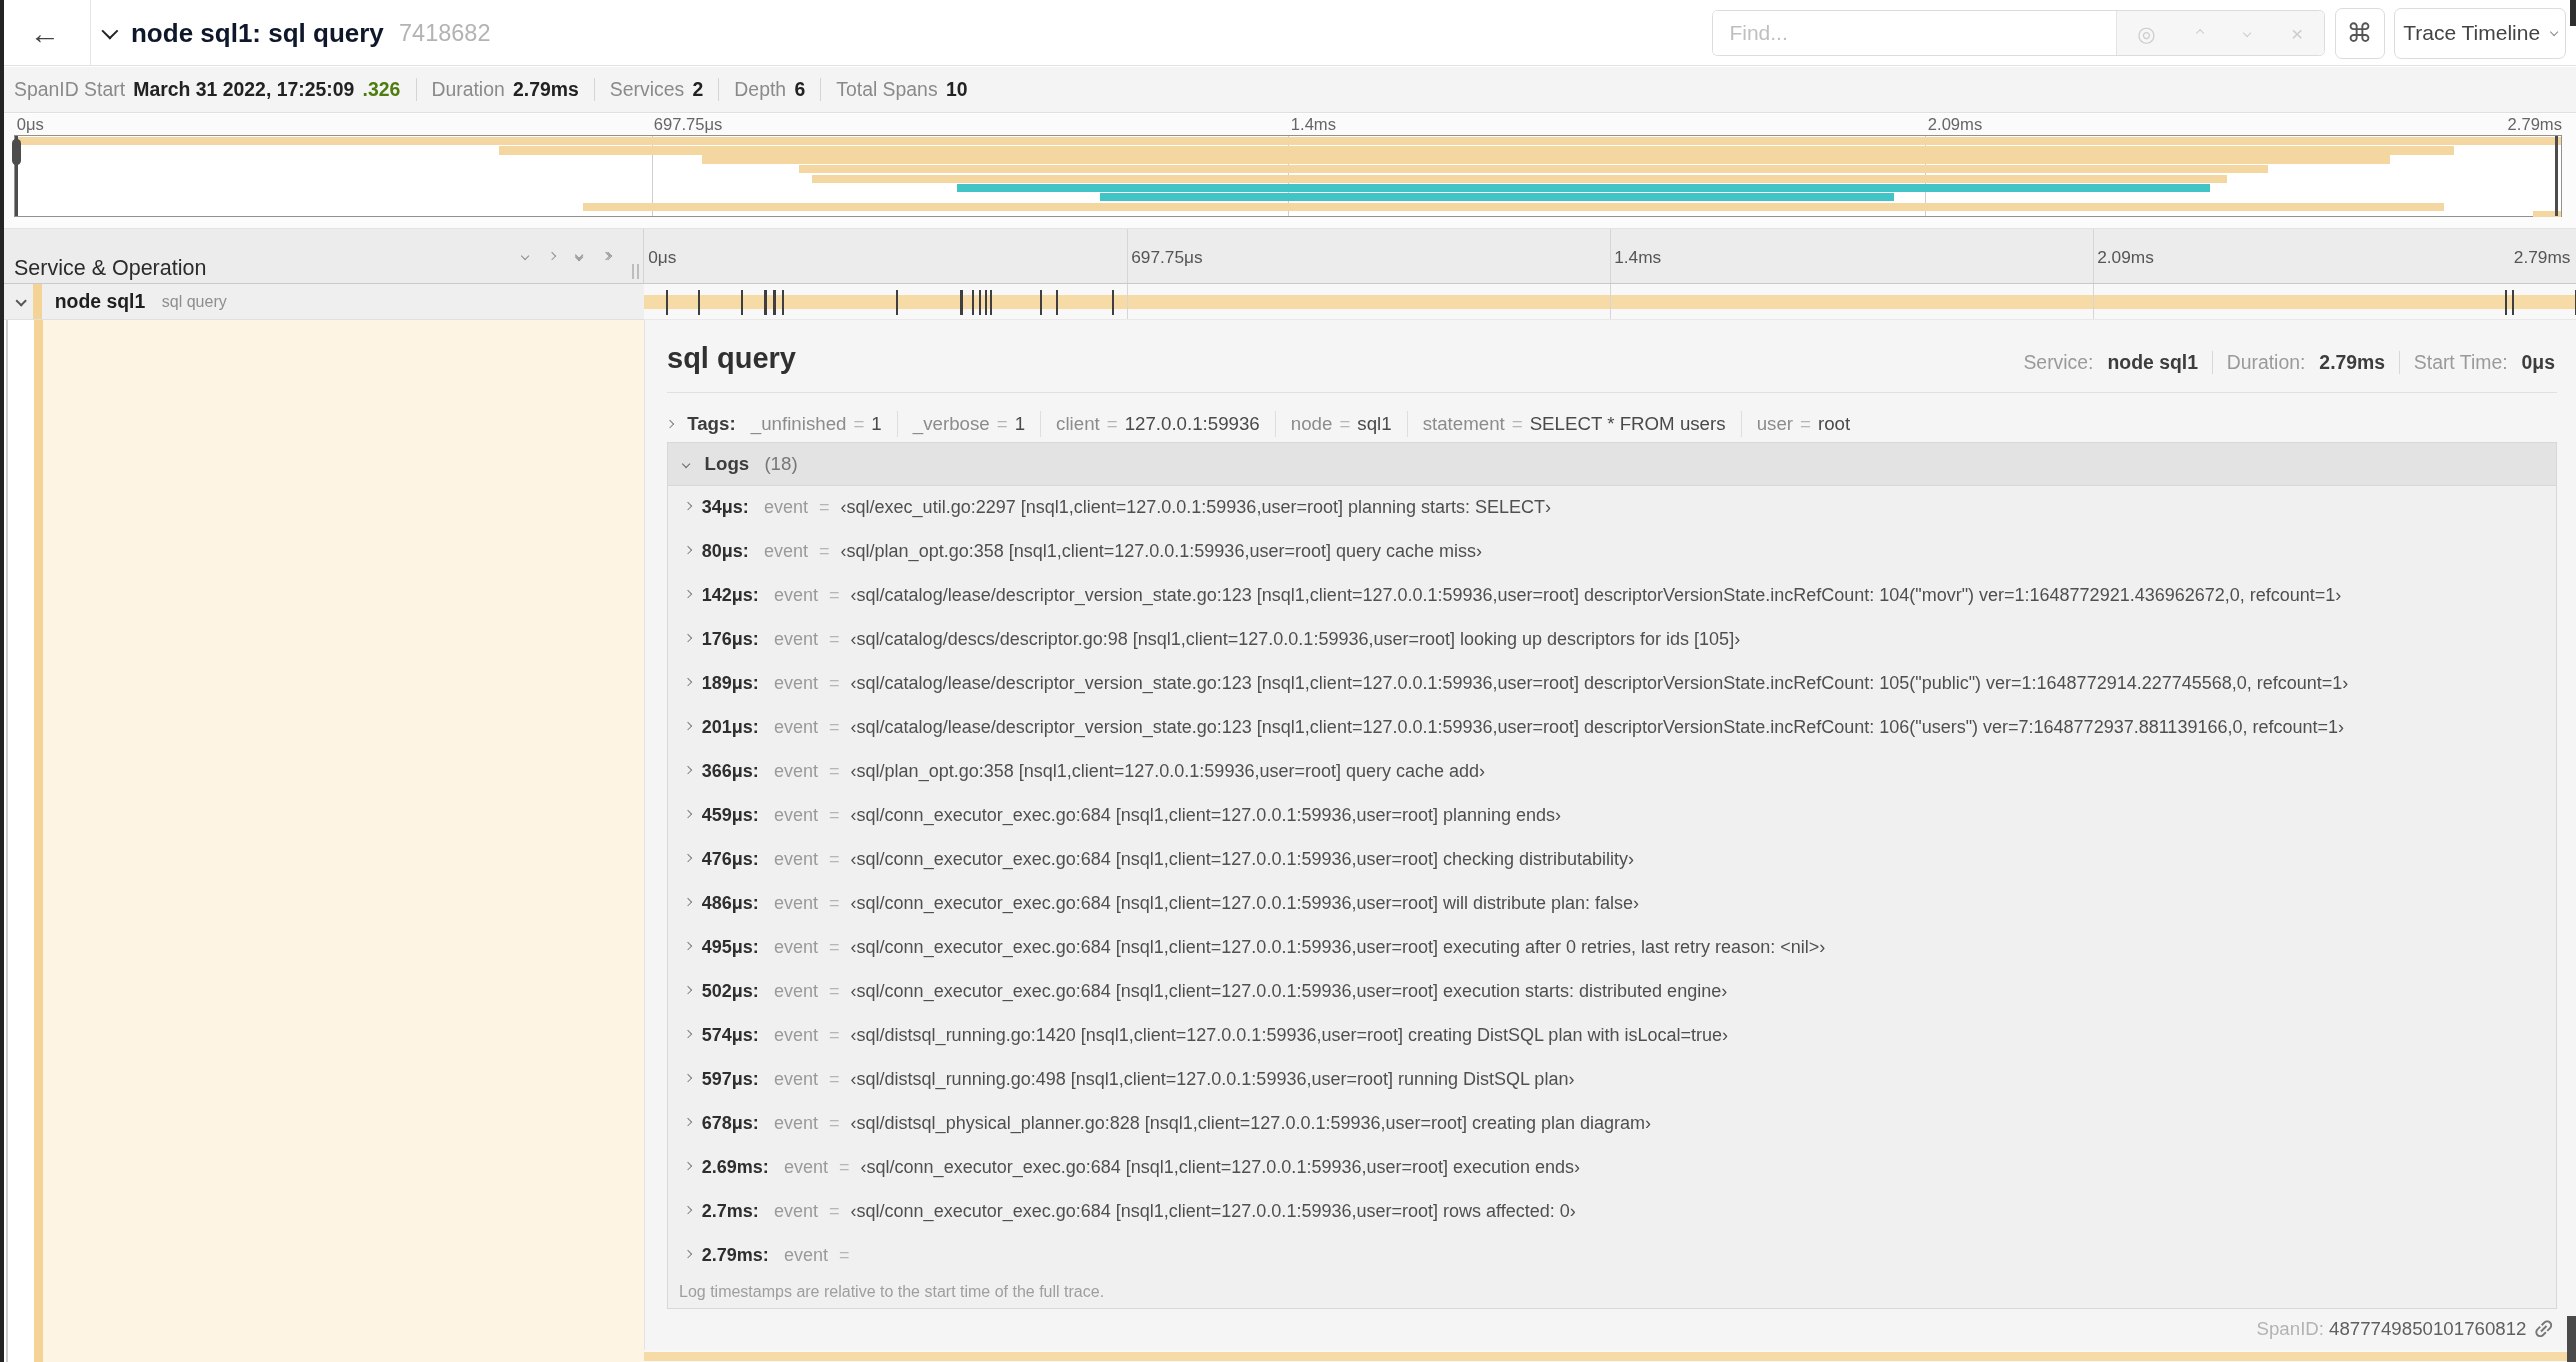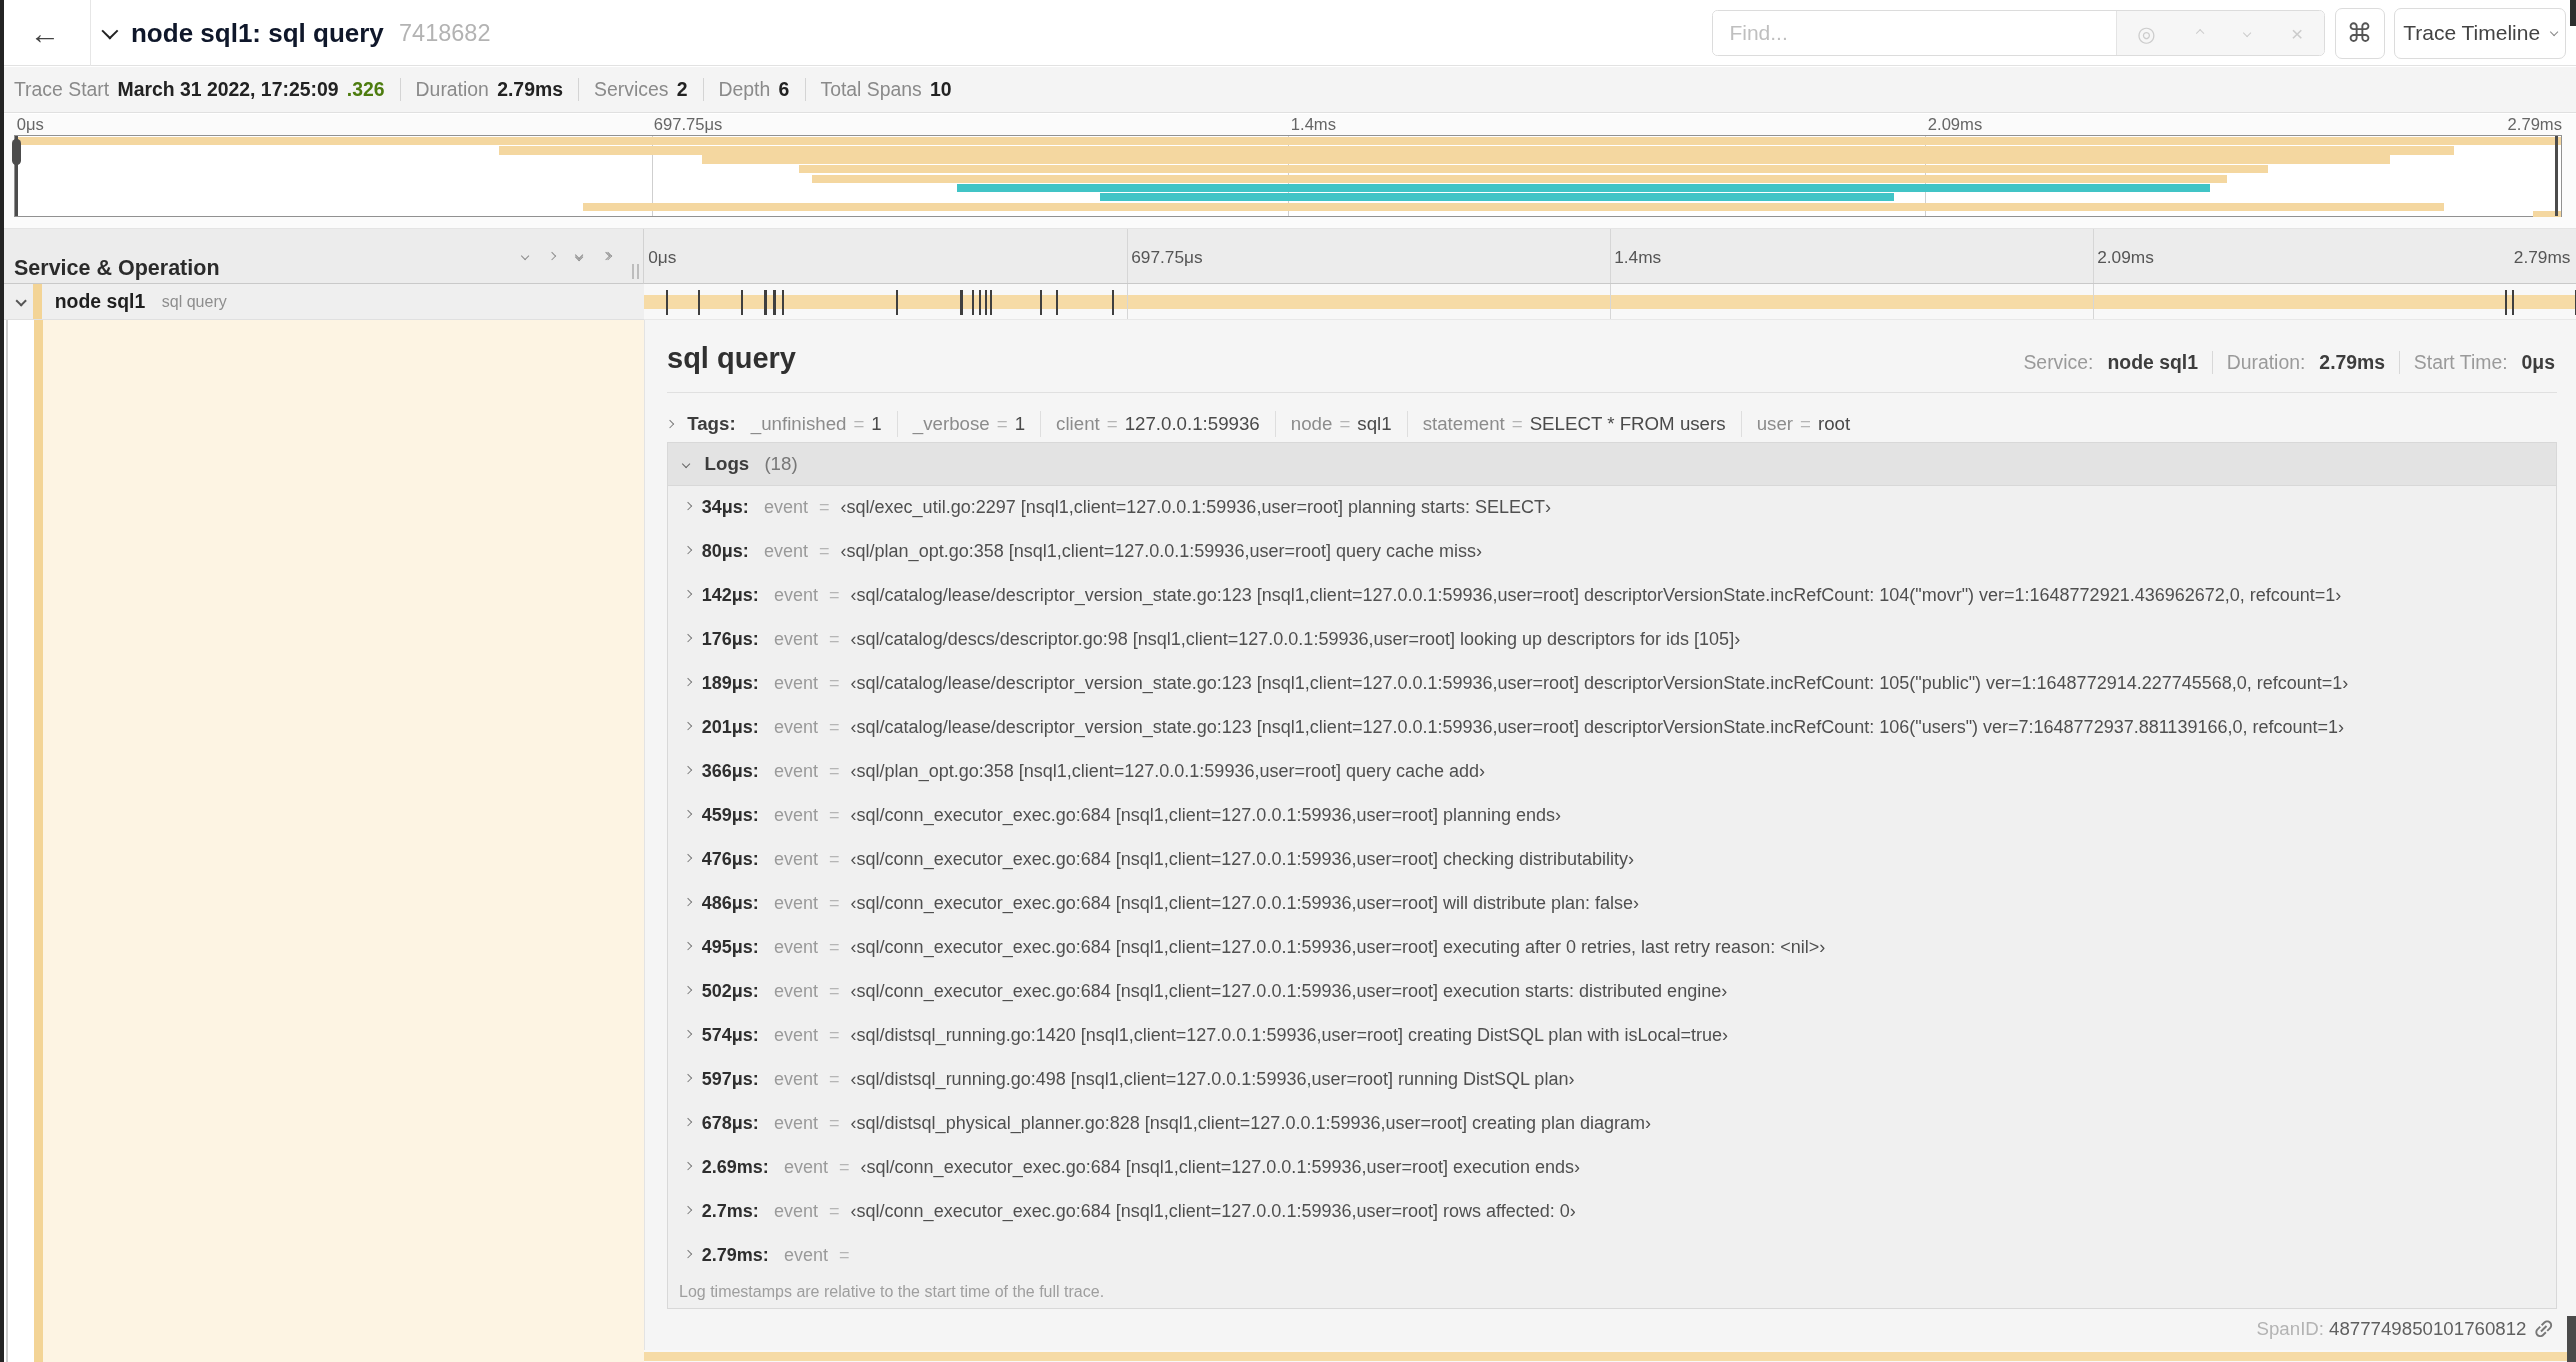--- a/index.html
+++ b/index.html
@@ -46,21 +46,21 @@
   .mini-ruler span{position:absolute;top:0;}
   .mini-canvas{position:absolute;left:14px;right:14px;top:21px;height:82px;border:1.4px solid #919191;background:#fff;}
   .mini-grid{position:absolute;top:0;bottom:0;width:0.7px;background:#cfcfcf;}
   .mini-bar{position:absolute;}
   .scrub-line{position:absolute;top:0;bottom:0;width:2.8px;background:#4c4c4c;cursor:ew-resize;}
   .scrub-grip{position:absolute;top:2.8px;width:8.3px;height:26px;background:#4c4c4c;border-radius:4.2px;cursor:ew-resize;}
 
   
   .grid-header{position:absolute;left:0;top:229px;width:100%;height:55px;}
   .left-head{position:absolute;left:0;top:0;width:644px;height:100%;background:#ececec;border-bottom:0.7px solid #c9c9c9;border-right:0.7px solid #d2d2d2;display:flex;align-items:center;}
-  .left-head-title{font-size:21.5px;font-weight:bold;color:#2b2b2b;padding-left:14px;flex:1;margin-top:24px;}
+  .left-head-title{font-size:21.5px;font-weight:normal;color:#2b2b2b;padding-left:14px;flex:1;margin-top:24px;}
   .tree-icons{display:flex;align-items:center;gap:21px;color:#8b8b8b;margin-right:32px;}
   .tree-icons .ic{cursor:pointer;display:inline-flex;}
   .dbl{display:inline-flex;flex-direction:column;line-height:0;}
   .dbl .chev{margin-top:-4.8px;}
   .dbl .chev:first-child{margin-top:0;}
   .dblr{display:inline-flex;}
   .dblr .chev{margin-left:-4.8px;}
   .dblr .chev:first-child{margin-left:0;}
   .col-resizer{position:absolute;right:4.2px;bottom:4.2px;display:flex;gap:2.8px;cursor:col-resize;}
   .col-resizer i{display:block;width:2.1px;height:15.2px;background:#bdbdbd;}
@@ -153,21 +153,21 @@
       </div>
       <div class="view-btn">
         <span>Trace Timeline</span>
         <span class="chev down chev-sm"></span>
       </div>
     </div>
   </div>
 
   <div class="stats-bar" id="stats-bar">
       <span class="stat-item">
-        <span>Trace Start</span>
+        <span>SpanID Start</span>
         <b>March 31 2022, 17:25:09</b>
         <span class="suffix">.326</span>
       </span>
       <span class="stat-div"></span>
       <span class="stat-item">
         <span>Duration</span>
         <b>2.79ms</b>
       </span>
       <span class="stat-div"></span>
       <span class="stat-item">

